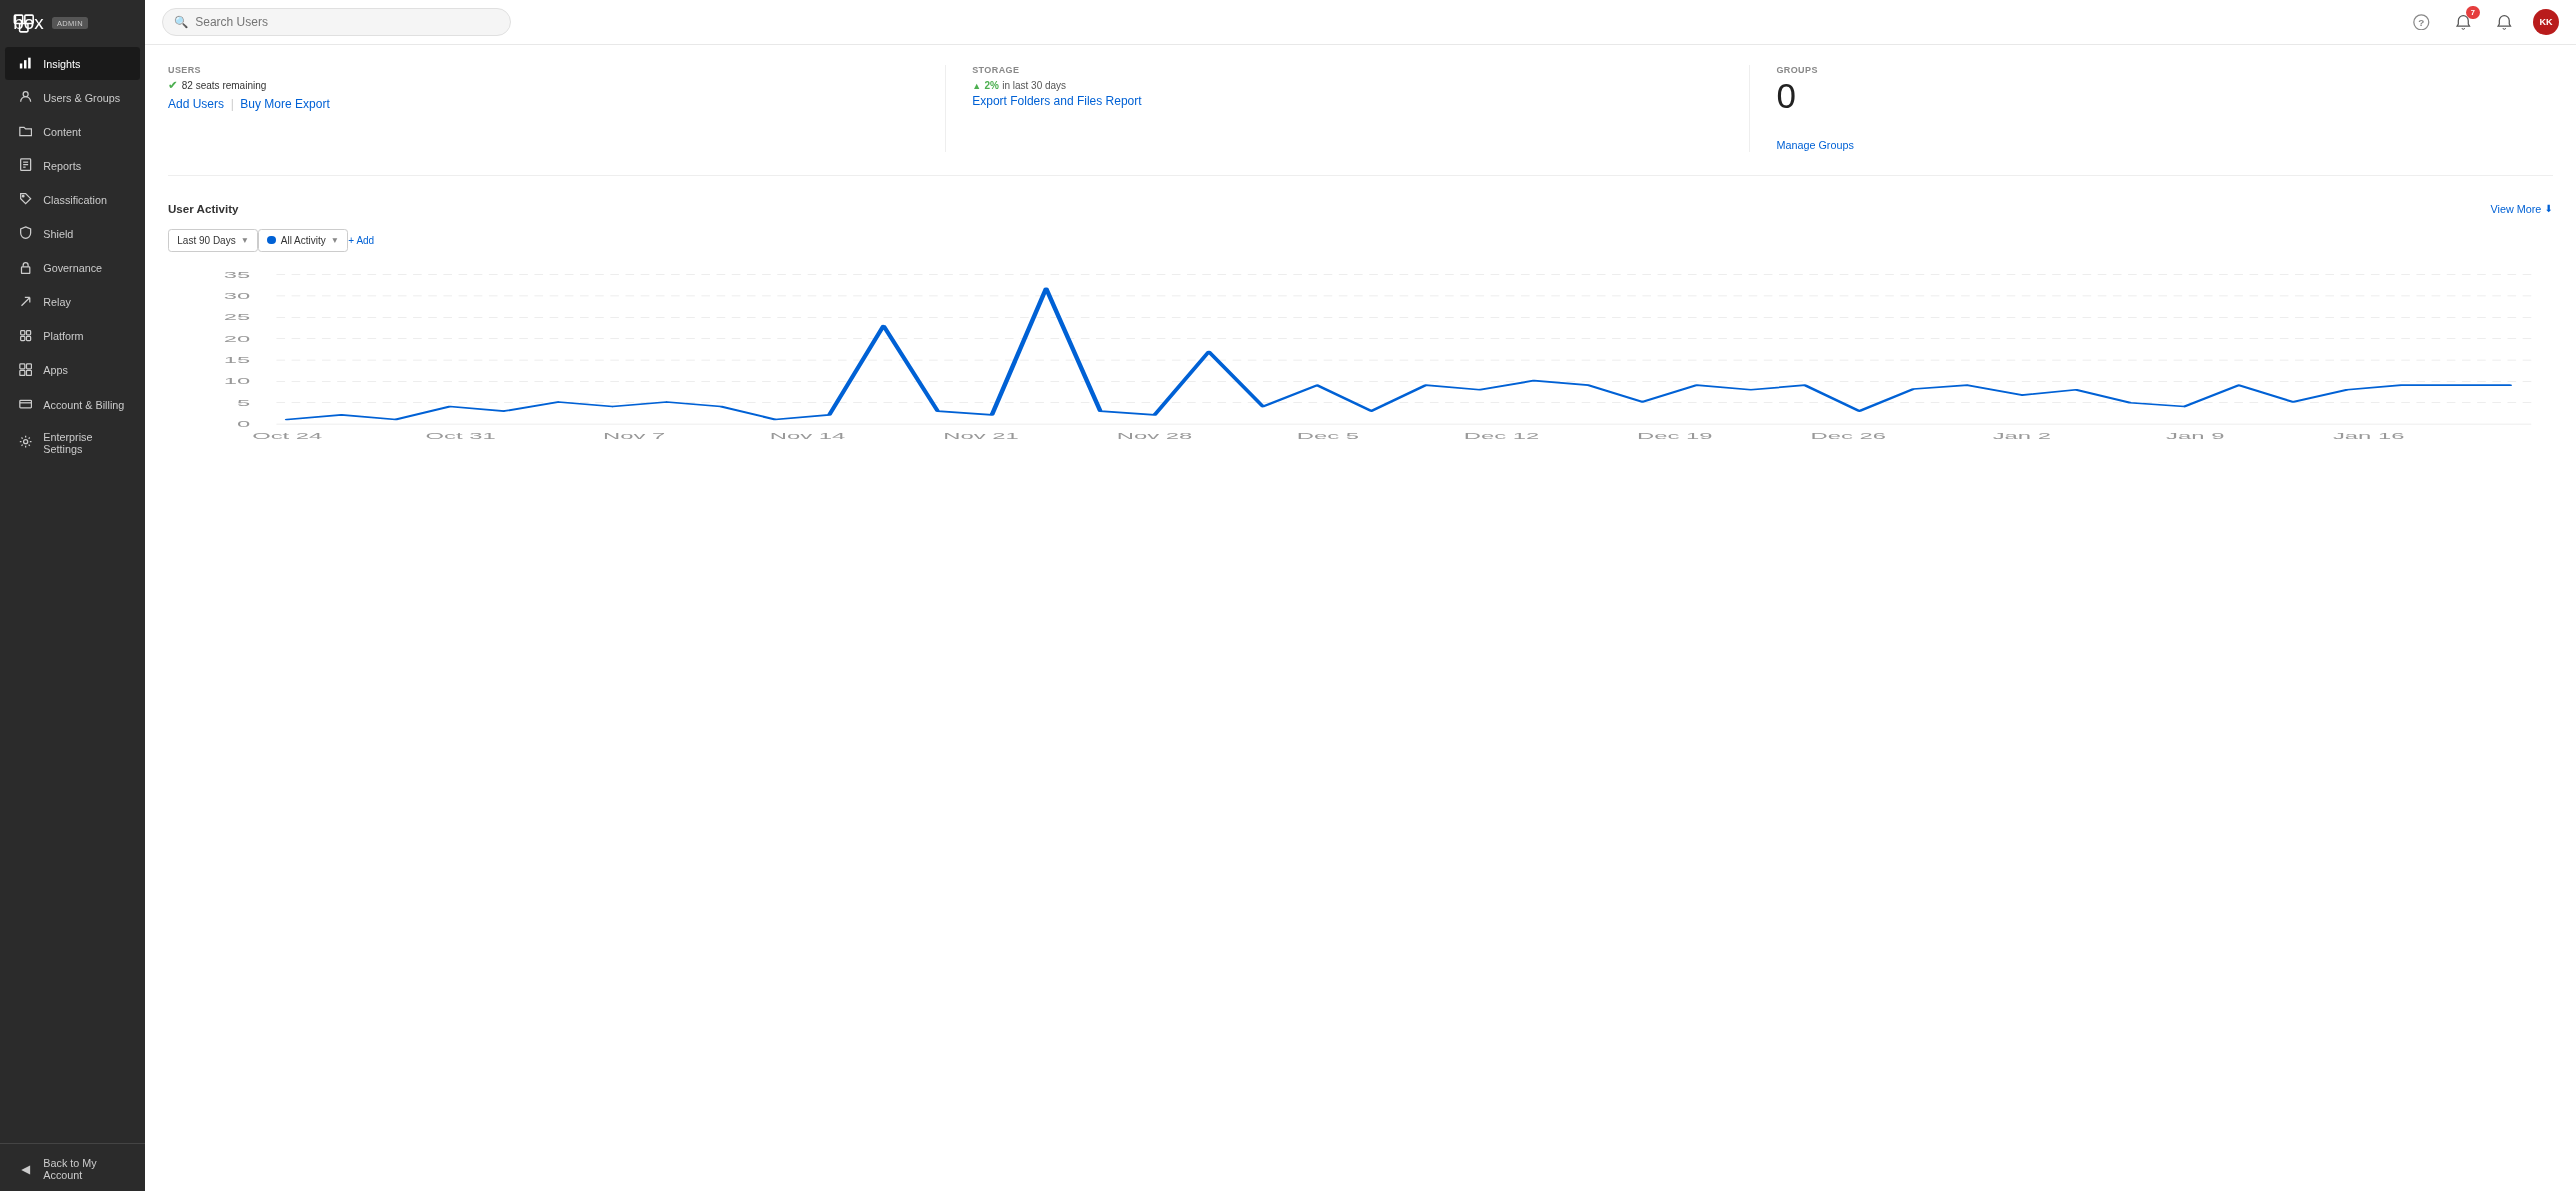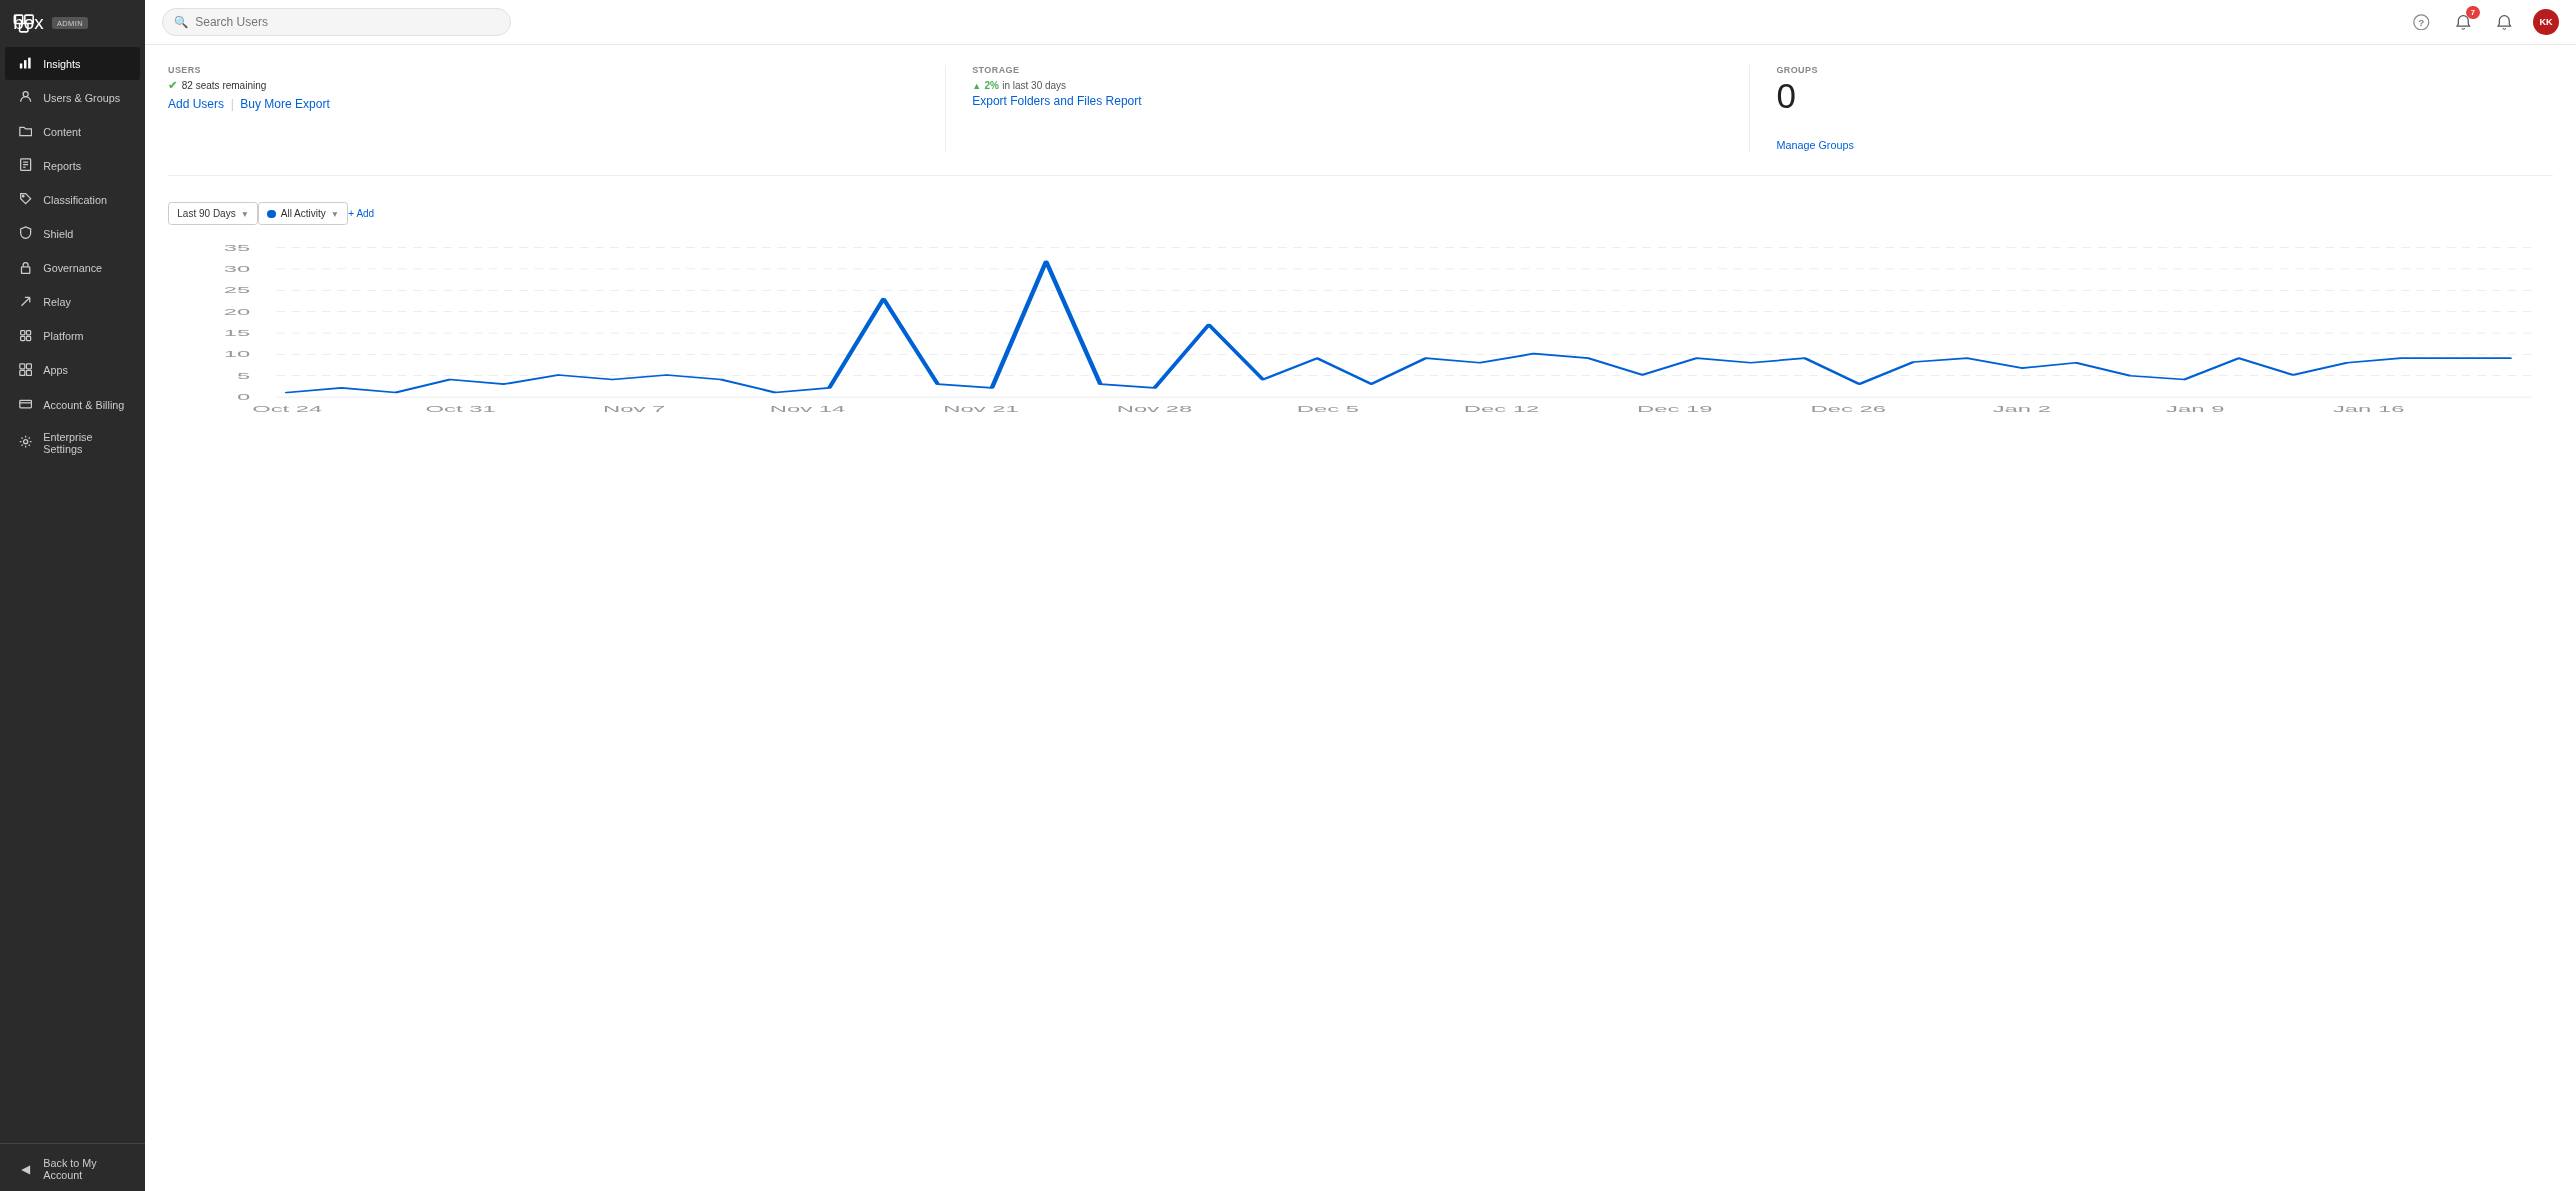--- a/index.html
+++ b/index.html
@@ -441,20 +441,27 @@
         <div class="stat-label">GROUPS</div>
         <div class="stat-value">
           <span>0</span>
         </div>
         <div style="height:16.6px;"></div>
         <a class="manage-link">Manage Groups</a>
       </div>
     </div>
 
     <div>
+      <div class="activity-header">
+        <span class="activity-title">User Activity</span>
+        <div class="view-more">
+          <span>View More</span>
+          <span style="font-size:10px;">⬇</span>
+        </div>
+      </div>
 
       <div class="filter-row">
         <div class="filter-select">
           <span>Last 90 Days</span>
           <span class="chevron">▼</span>
         </div>
         <div class="filter-select">
           <span class="filter-dot"></span>
           <span>All Activity</span>
           <span class="chevron">▼</span>

